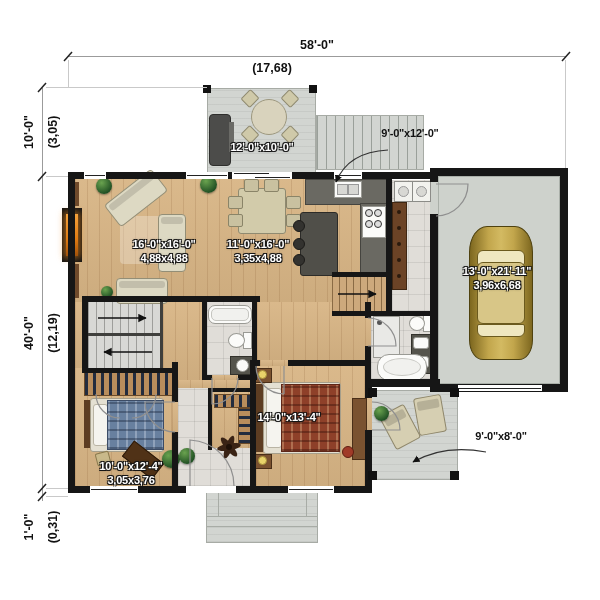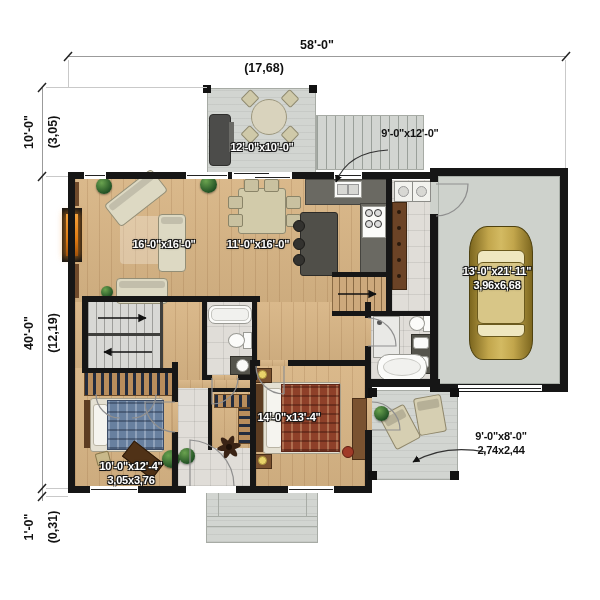--- a/index.html
+++ b/index.html
@@ -281,49 +281,50 @@
     </g>
     <g transform="translate(229,447)" fill="#3a2315">
       <ellipse rx="3.6" ry="12" transform="rotate(20)"></ellipse>
       <ellipse rx="3.6" ry="12" transform="rotate(140)"></ellipse>
       <ellipse rx="3.6" ry="12" transform="rotate(260)"></ellipse>
       <circle r="3" fill="#1e1008"></circle>
     </g>
   </svg>
 
   <div class="dim" style="left:68px;top:38px;width:498px">58'-0"</div>
-  <div class="dim" style="left:60px;top:61px;width:408px">(17,68)</div>
+  <div class="dim" style="left:68px;top:61px;width:408px">(17,68)</div>
   <div class="vdim" style="left:29px;top:132px">10'-0"</div>
   <div class="vdim" style="left:53px;top:132px">(3,05)</div>
   <div class="vdim" style="left:29px;top:333px">40'-0"</div>
   <div class="vdim" style="left:53px;top:333px">(12,19)</div>
   <div class="vdim" style="left:29px;top:527px">1'-0"</div>
   <div class="vdim" style="left:53px;top:527px">(0,31)</div>
 
   <div class="rlabel" style="left:202px;top:140px;width:120px">
     <div>12'-0"x10'-0"</div>
   </div>
   <div class="rlabel klabel" style="left:350px;top:126px;width:120px">
     <div>9'-0"x12'-0"</div>
   </div>
   <div class="rlabel" style="left:104px;top:237px;width:120px">
     <div>16'-0"x16'-0"</div>
+    <div>4,88x4,88</div>
   </div>
   <div class="rlabel" style="left:198px;top:237px;width:120px">
     <div>11'-0"x16'-0"</div>
+    <div>3,35x4,88</div>
   </div>
   <div class="rlabel" style="left:437px;top:264px;width:120px">
     <div>13'-0"x21'-11"</div>
     <div>3,96x6,68</div>
   </div>
   <div class="rlabel" style="left:226px;top:410px;width:126px">
     <div>14'-0"x13'-4"</div>
   </div>
   <div class="rlabel" style="left:69px;top:459px;width:124px">
     <div>10'-0"x12'-4"</div>
     <div>3,05x3,76</div>
   </div>
   <div class="rlabel klabel" style="left:446px;top:429px;width:110px">
     <div>9'-0"x8'-0"</div>
-    <div>2,74x2,44</div>
   </div>
 
 </div>
 
 </body></html>

